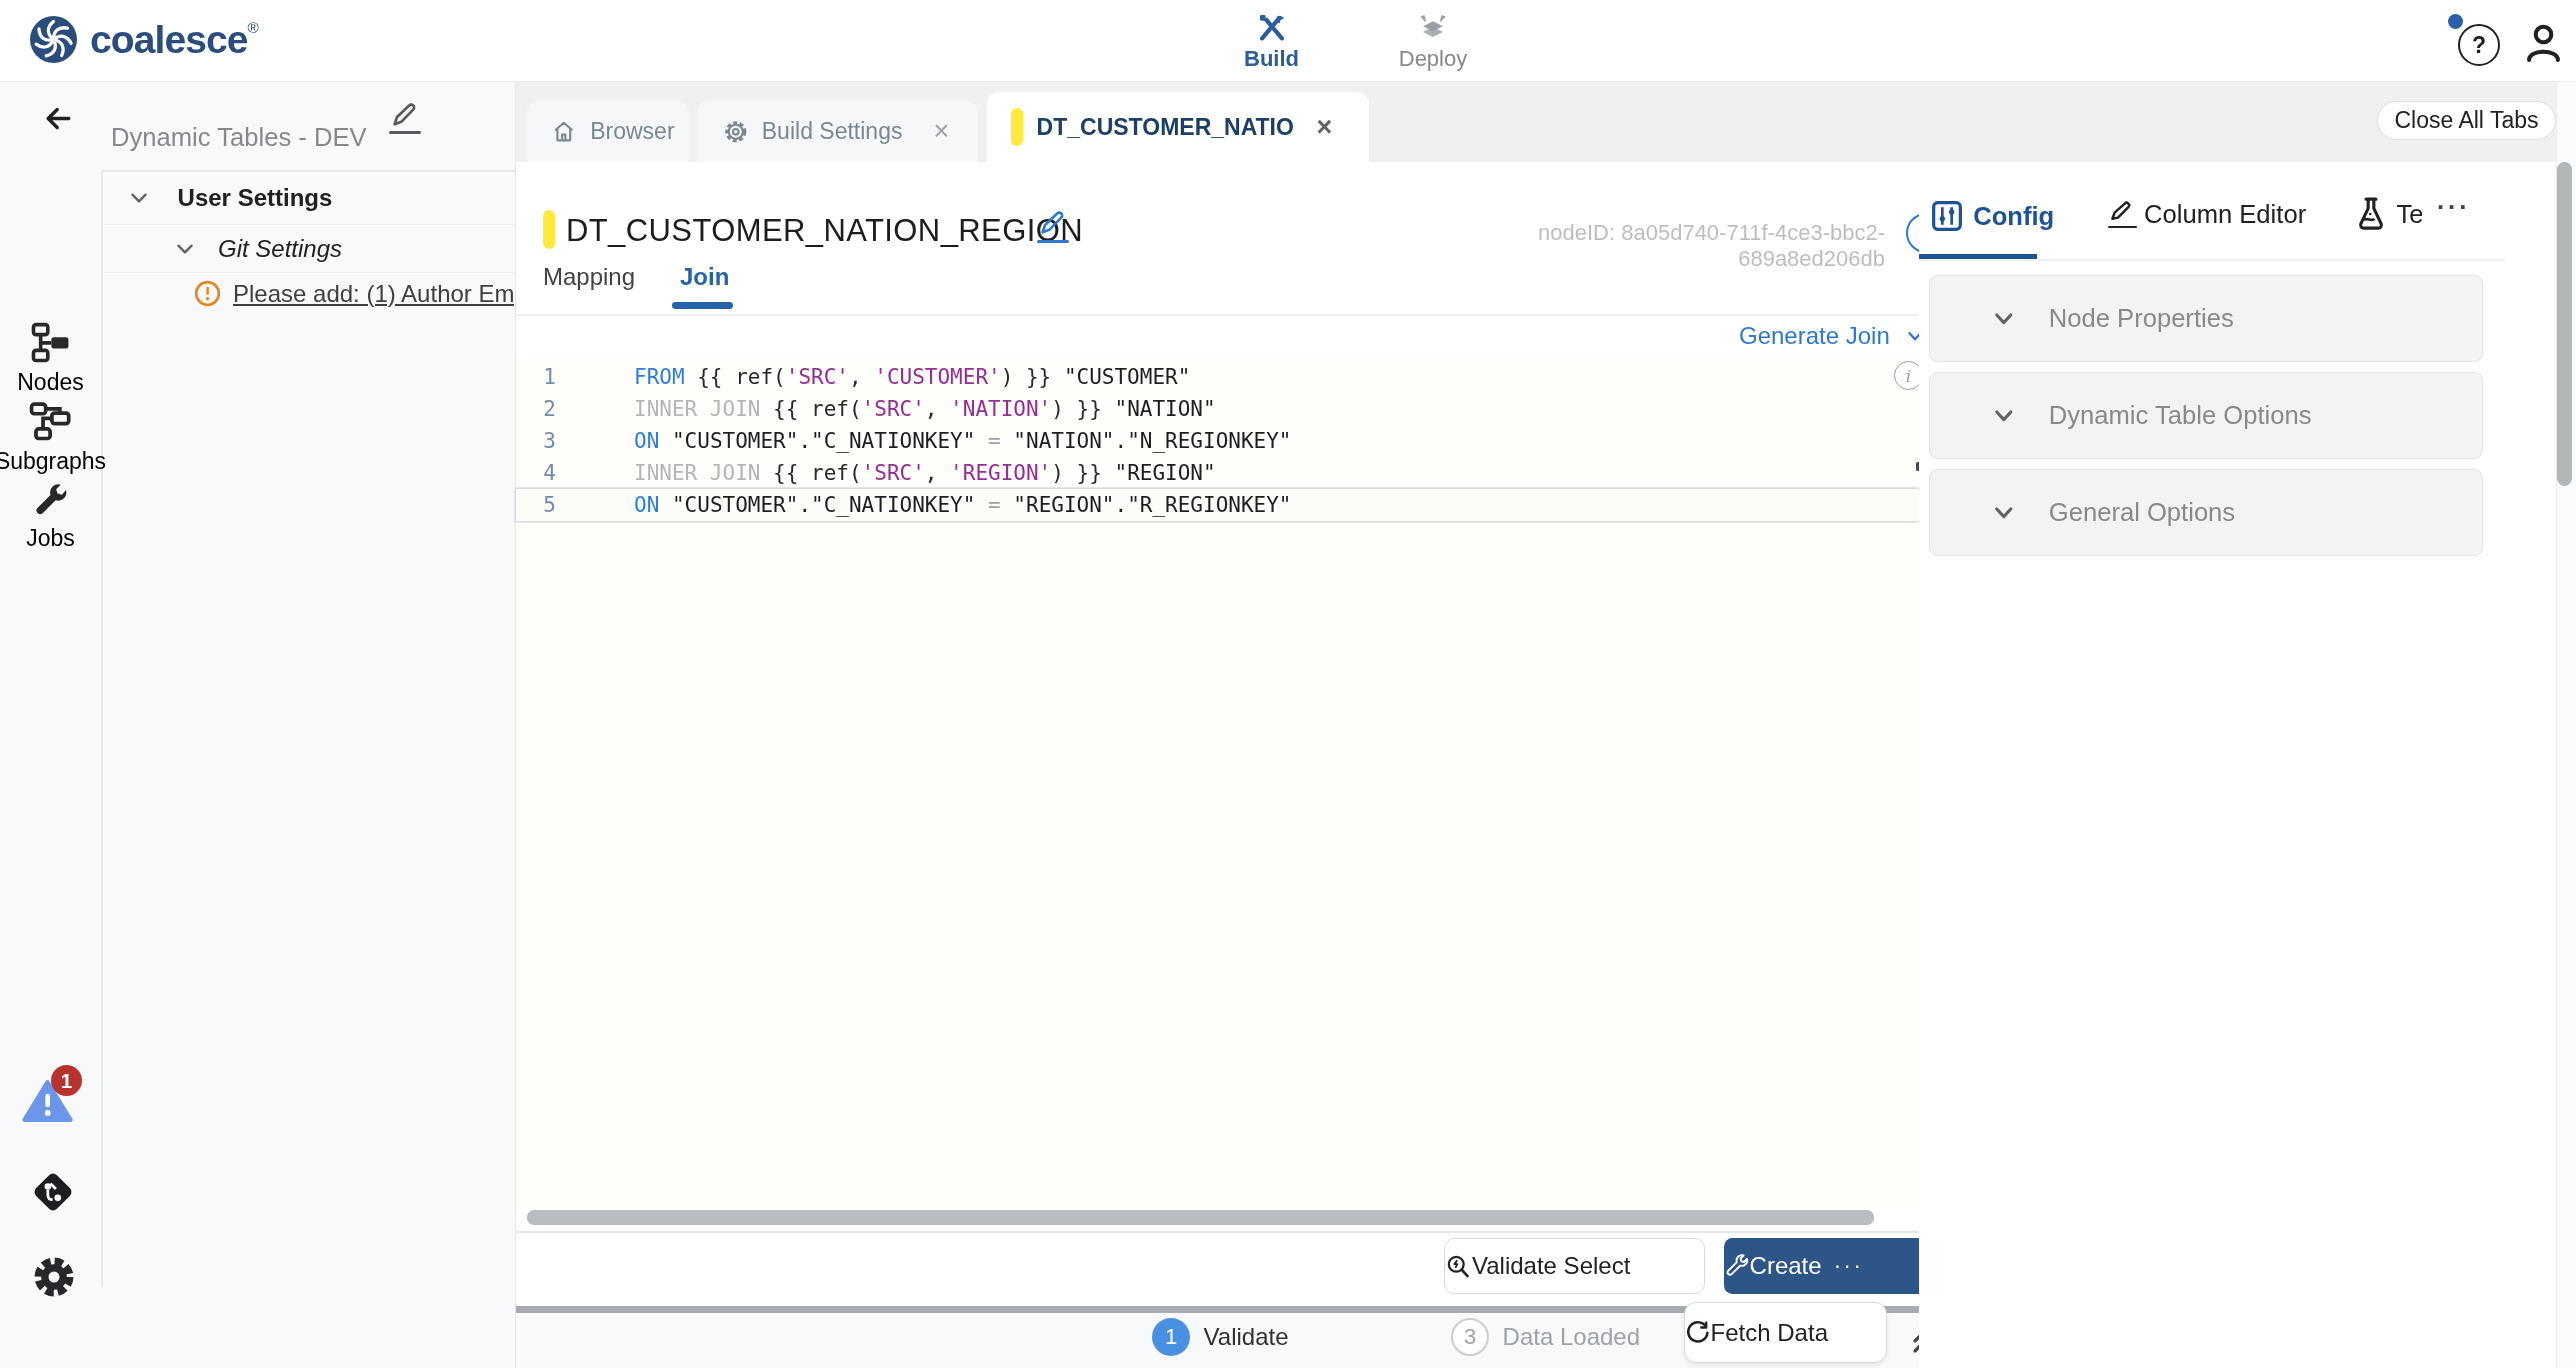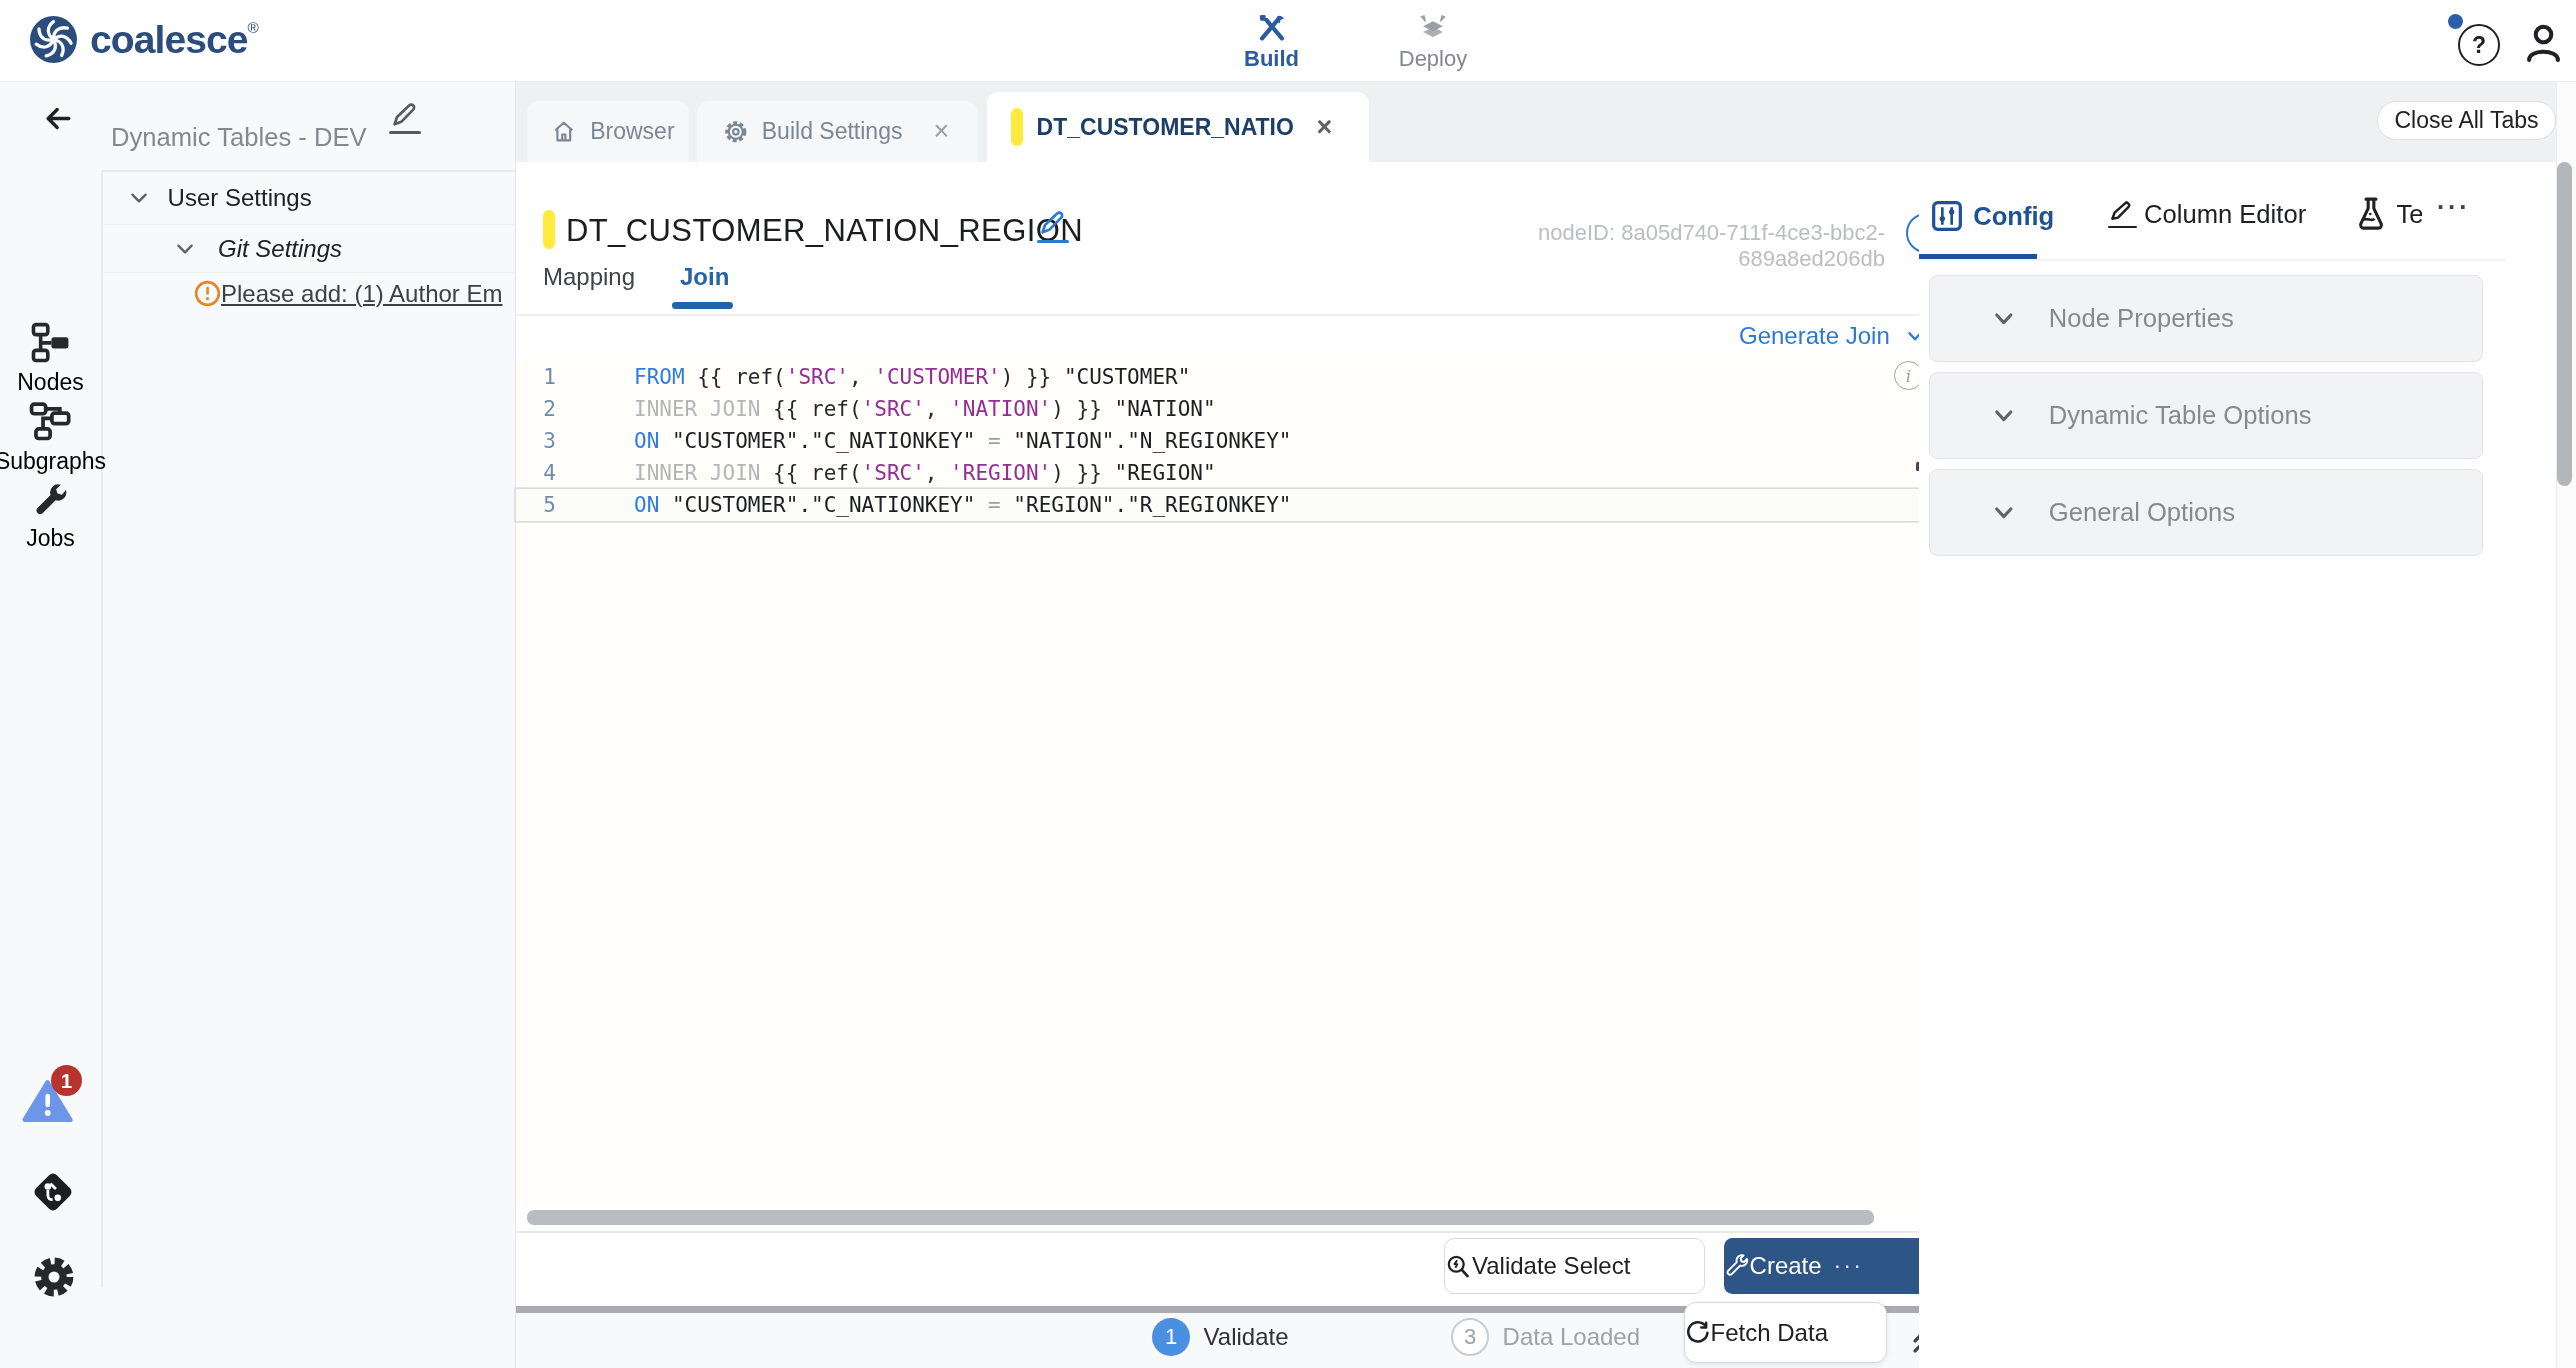--- a/index.html
+++ b/index.html
@@ -201,35 +201,35 @@
   <svg class="abs" style="left:32px;top:1255px;" width="44" height="44" viewBox="0 0 24 24">
     <circle cx="12" cy="12" r="8" fill="none" stroke="#26282b" stroke-width="5.2" stroke-dasharray="4.2 2.1"></circle>
     <circle cx="12" cy="12" r="7" fill="#26282b"></circle>
     <circle cx="12" cy="12" r="3" fill="#f8f9fa"></circle>
   </svg>
 
   <div class="abs flex tree-row" style="top:172px;height:53px;">
     <svg style="margin-left:25.6px;" width="22" height="22" viewBox="0 0 20 20">
       <path d="M4 7 l6 6 6-6" fill="none" stroke="#5f6368" stroke-width="2.2" stroke-linecap="round" stroke-linejoin="round"></path>
     </svg>
-    <span class="tree-label" style="margin-left:18px;">User Settings</span>
+    <span class="tree-label" style="margin-left:28px;font-weight:bold;">User Settings</span>
   </div>
   <div class="abs flex tree-row" style="top:225px;height:48px;">
     <svg style="margin-left:72px;" width="22" height="22" viewBox="0 0 20 20">
       <path d="M4 7 l6 6 6-6" fill="none" stroke="#5f6368" stroke-width="2.2" stroke-linecap="round" stroke-linejoin="round"></path>
     </svg>
     <span class="tree-label" style="margin-left:22px;font-style:italic;">Git Settings</span>
   </div>
   <div class="abs flex tree-row" style="top:273px;height:41px;border-bottom:none;">
     <svg style="margin-left:92px;flex:none;" width="27" height="27" viewBox="0 0 20 20">
       <circle cx="10" cy="10" r="8.4" fill="none" stroke="#e2882a" stroke-width="2"></circle>
       <rect x="9.1" y="5" width="1.9" height="6" rx="0.9" fill="#e2882a"></rect>
       <circle cx="10" cy="13.8" r="1.2" fill="#e2882a"></circle>
     </svg>
-    <span class="tree-label" style="text-decoration:underline;color:#3c4043;">Please add: (1) Author Em</span>
+    <span class="tree-label" style="margin-left:12px;text-decoration:underline;color:#3c4043;">Please add: (1) Author Em</span>
   </div>
 
   <div class="abs tabbar"></div>
 
   <div class="abs tab tab-inactive" style="left:527px;top:101px;width:162px;height:61px;">
     <svg style="margin-left:24px;" width="25.6" height="25.6" viewBox="0 0 24 24">
       <path d="M4 10.5 L12 3.5 L20 10.5 M6 9.5 V20 H18 V9.5 M10.5 20 V14.5 h3 V20" fill="none" stroke="#7b8794" stroke-width="2" stroke-linejoin="round"></path>
     </svg>
     <span class="tab-label" style="margin-left:13.6px;">Browser</span>
   </div>

